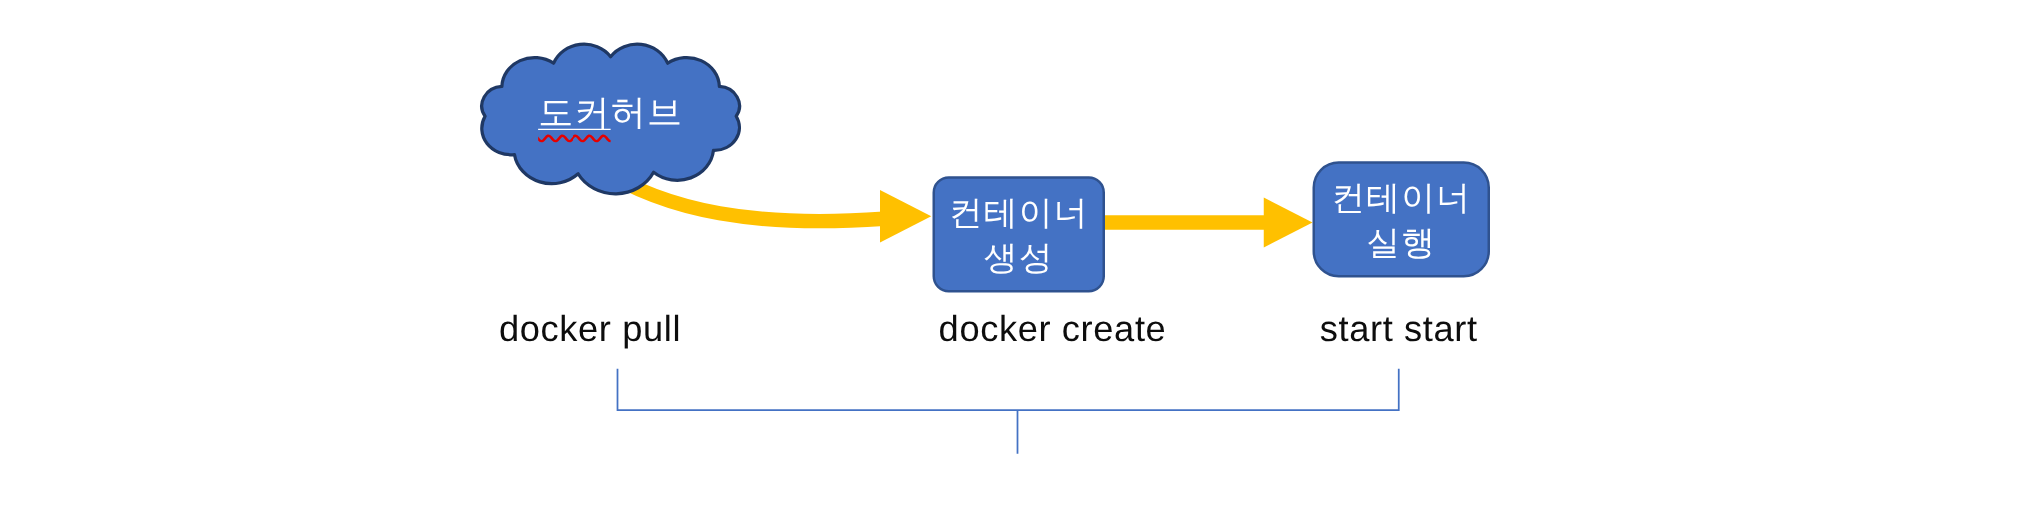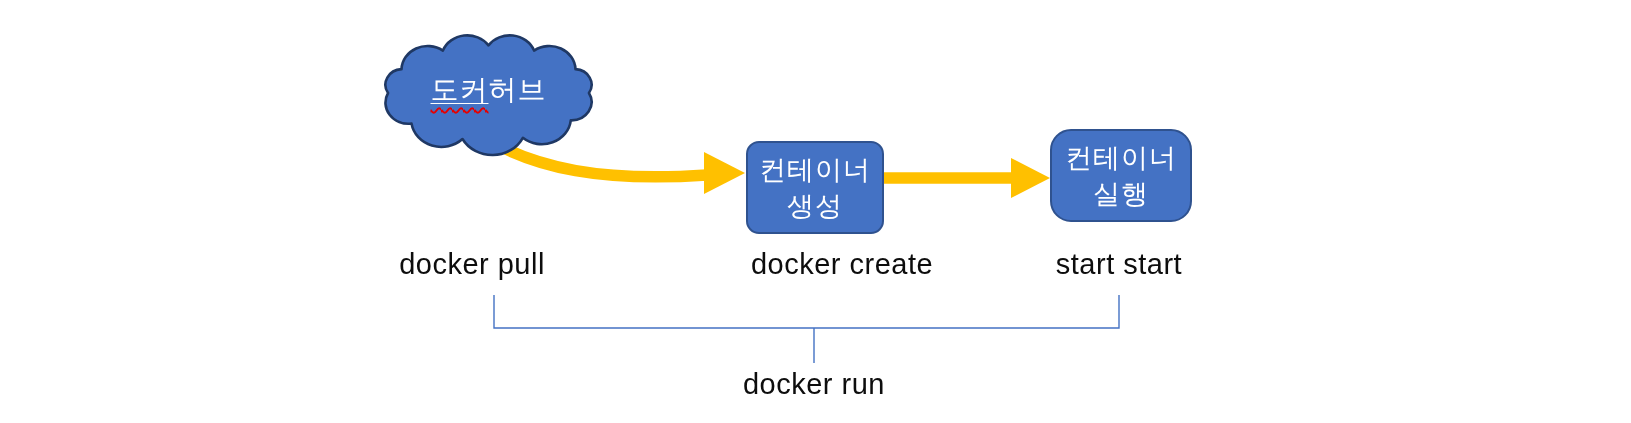--- a/index.html
+++ b/index.html
@@ -137,15 +137,14 @@
   <div class="node node1">
     <span>컨테이너 생성</span>
   </div>
   <div class="node node2">
     <span>컨테이너 실행</span>
   </div>
 
   <div class="cmd cmd-pull">docker pull</div>
   <div class="cmd cmd-create">docker create</div>
   <div class="cmd cmd-start">start start</div>
-  <div class="cmd cmd-run">docker run</div>
 
 </div>
 
 </body></html>

